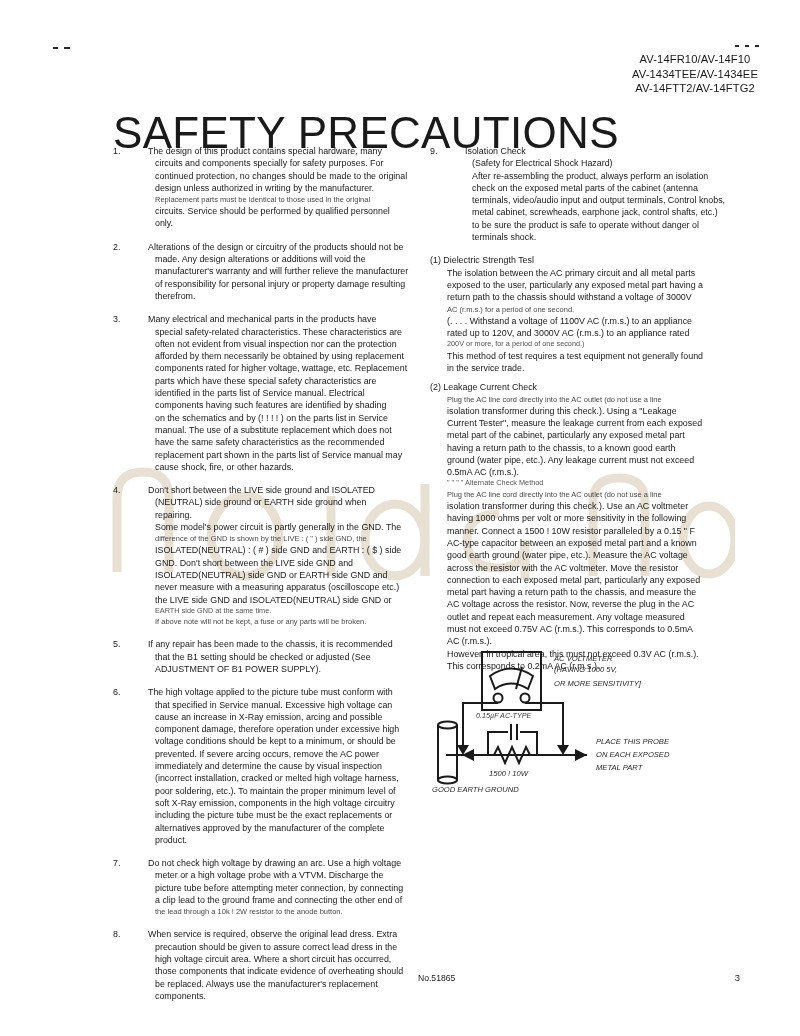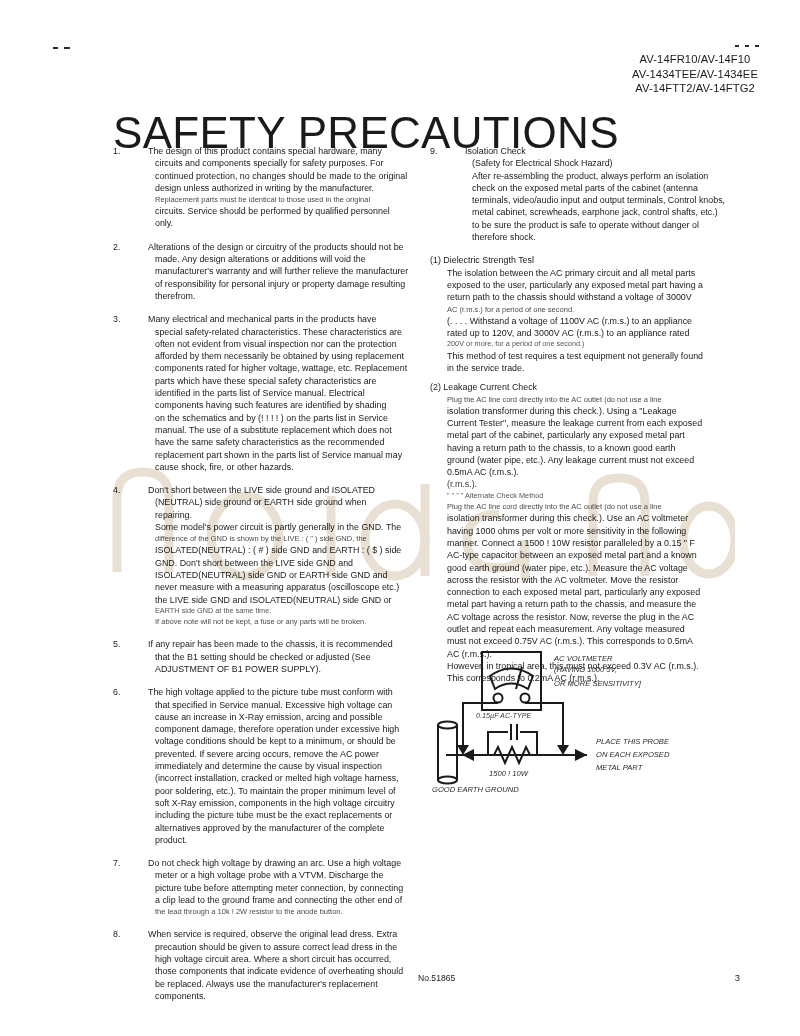--- a/index.html
+++ b/index.html
@@ -291,21 +291,21 @@
   <div class="item">
     <span class="item-num">9.</span>
     <div class="item-body">
       <span>Isolation Check</span><br>
       <span class="hang">(Safety for Electrical Shock Hazard)</span><br>
       <span class="hang">After re-assembling the product, always perform an isolation</span><br>
       <span class="hang">check on the exposed metal parts of the cabinet (antenna</span><br>
       <span class="hang">terminals, video/audio input and output terminals, Control knobs,</span><br>
       <span class="hang">metal cabinet, screwheads, earphone jack, control shafts, etc.)</span><br>
       <span class="hang">to be sure the product is safe to operate without danger ol</span><br>
-      <span class="hang">therefore shock.</span>
+      <span class="hang">terminals shock.</span>
     </div>
   </div>
 
   <div class="item" style="margin-bottom:7px;margin-top:8px;">
     <div class="sub-label">(1) Dielectric Strength Tesl</div>
     <div class="sub-body">
       <span>The isolation between the AC primary circuit and all metal parts</span><br>
       <span>exposed to the user, particularly any exposed metal part having a</span><br>
       <span>return path to the chassis should withstand a voltage of 3000V</span>
       <span class="faint">AC (r.m.s.) for a period of one second.</span>
@@ -320,21 +320,20 @@
   <div class="item">
     <div class="sub-label">(2) Leakage Current Check</div>
     <div class="sub-body">
       <span class="faint">Plug the AC line cord directly into the AC outlet (do not use a line</span>
       <span>isolation transformer during this check.). Using a "Leakage</span><br>
       <span>Current Tester", measure the leakage current from each exposed</span><br>
       <span>metal part of the cabinet, particularly any exposed metal part</span><br>
       <span>having a return path to the chassis, to a known good earth</span><br>
       <span>ground (water pipe, etc.). Any leakage current must not exceed</span><br>
       <span>0.5mA AC (r.m.s.).</span>
-      <span class="light" style="display:block;">(r.m.s.).</span>
       <span class="faint2">" " " " Alternate Check Method</span>
       <span class="faint">Plug the AC line cord directly into the AC outlet (do not use a line</span>
       <span>isolation transformer during this check.). Use an AC voltmeter</span><br>
       <span>having 1000 ohms per volt or more sensitivity in the following</span><br>
       <span>manner. Connect a 1500 ! 10W resistor paralleled by a 0.15 " F</span><br>
       <span>AC-type capacitor between an exposed metal part and a known</span><br>
       <span>good earth ground (water pipe, etc.). Measure the AC voltage</span><br>
       <span>across the resistor with the AC voltmeter. Move the resistor</span><br>
       <span>connection to each exposed metal part, particularly any exposed</span><br>
       <span>metal part having a return path to the chassis, and measure the</span><br>

